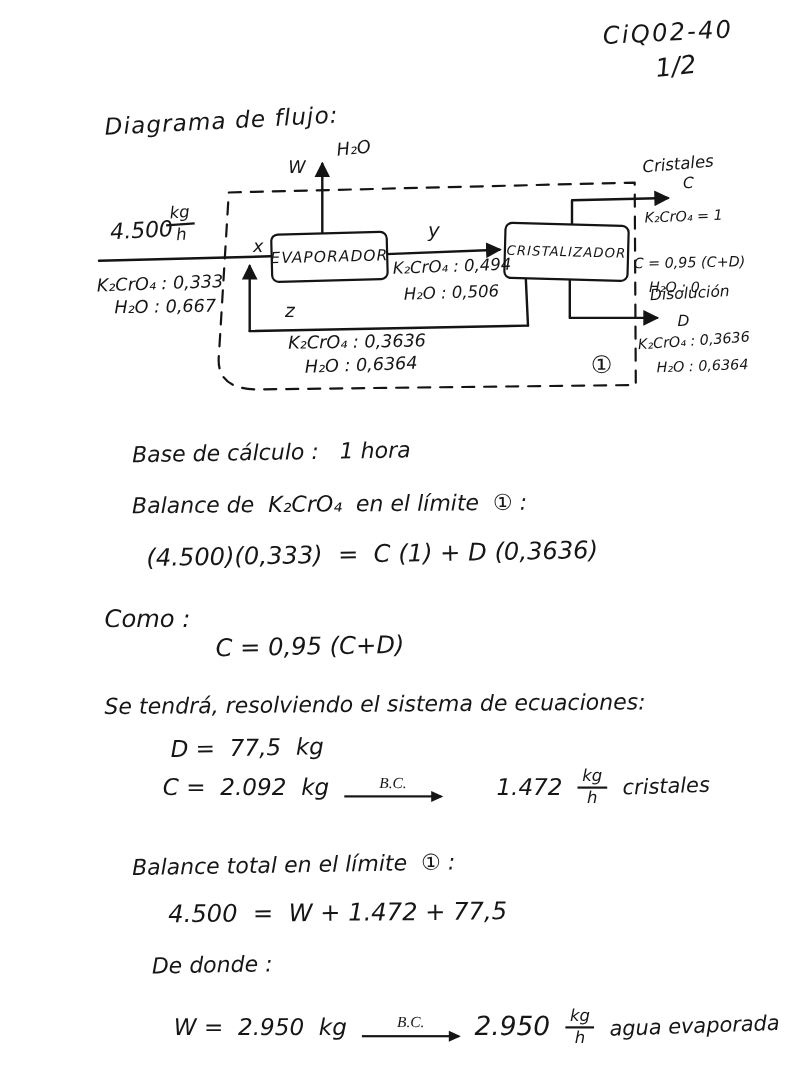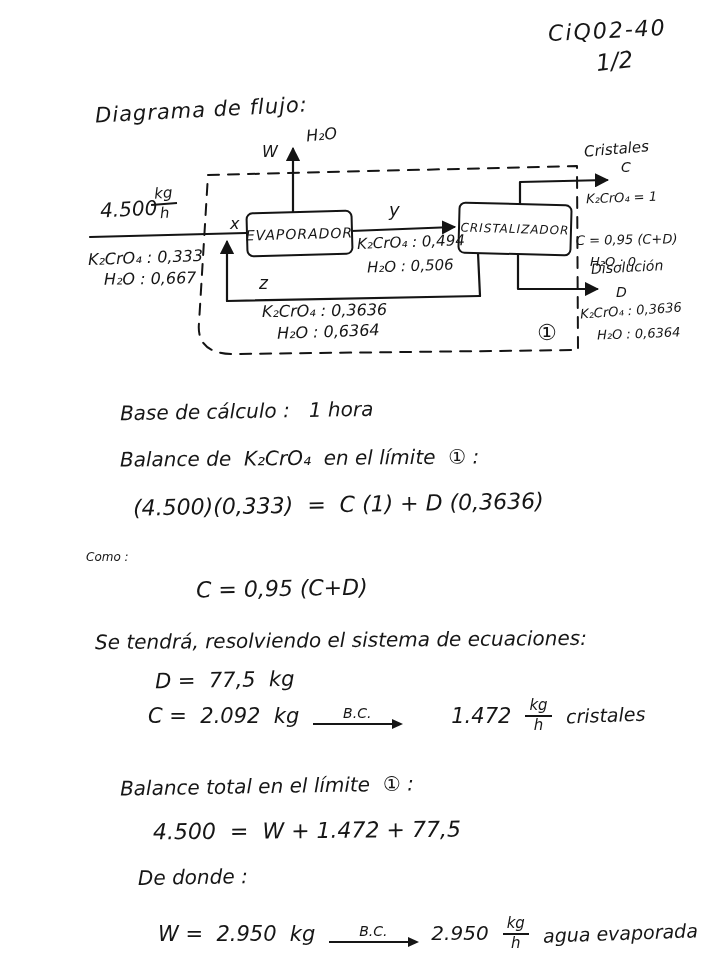--- a/index.html
+++ b/index.html
@@ -12,21 +12,21 @@
   .dlab{position:absolute;font-style:italic;white-space:pre;line-height:1.1;}
   .box{
     position:absolute;border:2.5px solid #141414;border-radius:7px;
     display:flex;align-items:center;justify-content:center;
     font-style:italic;letter-spacing:1px;background:#fff;
   }
   .frac{display:inline-flex;flex-direction:column;align-items:center;line-height:1.05;font-style:italic;}
   .frac .top{border-bottom:2px solid #161616;padding:0 4px 1px;}
   .frac .bot{padding-top:1px;}
   .row{position:absolute;display:flex;align-items:center;}
-  .bc{display:inline-flex;flex-direction:column;align-items:center;font-style:italic;line-height:1;}
+  .bc{display:inline-flex;flex-direction:column;align-items:center;font-style:italic;line-height:1;font-family:Liberation Serif, serif;}
   .bc .bc-line{position:relative;width:88px;height:0;border-top:2.2px solid #161616;margin-top:3px;}
   .bc .bc-line::after{
     content:"";position:absolute;right:-2px;top:-6.5px;
     border-left:11px solid #161616;border-top:5.5px solid transparent;border-bottom:5.5px solid transparent;
   }
   svg.diag{position:absolute;left:80px;top:125px;}
   svg.diag path{stroke:#141414;stroke-width:2.2;fill:none;stroke-linecap:round;stroke-linejoin:round;}
   svg.diag path.dash{stroke-dasharray:11 9;stroke-width:2;}
 </style>
 </head>
@@ -100,21 +100,21 @@
 <div class="dlab" style="left:597px;top:327px;font-size:13px;transform:rotate(-2deg);">H₂O : 0,6364</div>
 
 <div class="dlab" style="left:537px;top:321px;font-size:22px;">①</div>
 
 <div class="hw" style="left:120px;top:400px;font-size:20px;transform:rotate(-1deg);">Base de cálculo :   1 hora</div>
 
 <div class="hw" style="left:120px;top:447px;font-size:20px;transform:rotate(-0.5deg);">Balance de  K₂CrO₄  en el límite  ① :</div>
 
 <div class="hw" style="left:133px;top:492px;font-size:22px;transform:rotate(-1deg);">(4.500)(0,333)  =  C (1) + D (0,3636)</div>
 
-<div class="hw" style="left:86px;top:551px;font-size:12px;">Como :</div>
+<div class="hw" style="left:95px;top:551px;font-size:22px;">Como :</div>
 <div class="hw" style="left:196px;top:576px;font-size:22px;transform:rotate(-1deg);">C = 0,95 (C+D)</div>
 
 <div class="hw" style="left:95px;top:629px;font-size:20px;transform:rotate(-0.5deg);">Se tendrá, resolviendo el sistema de ecuaciones:</div>
 
 <div class="hw" style="left:155px;top:668px;font-size:21px;transform:rotate(-1deg);">D =  77,5  kg</div>
 
 <div class="row" style="left:148px;top:698px;gap:14px;">
   <span class="hw" style="position:static;font-size:21px;">C =  2.092  kg</span>
   <span class="bc" style="font-size:14px;">
     <span>B.C.</span>
@@ -133,19 +133,19 @@
 <div class="hw" style="left:153px;top:818px;font-size:22px;transform:rotate(-0.5deg);">4.500  =  W + 1.472 + 77,5</div>
 
 <div class="hw" style="left:138px;top:866px;font-size:20px;transform:rotate(-1deg);">De donde :</div>
 
 <div class="row" style="left:158px;top:916px;gap:14px;">
   <span class="hw" style="position:static;font-size:21px;">W =  2.950  kg</span>
   <span class="bc" style="font-size:14px;">
     <span>B.C.</span>
     <span class="bc-line"></span>
   </span>
-  <span class="hw" style="position:static;font-size:20px;">2.950</span>
+  <span class="hw" style="position:static;font-size:24px;">2.950</span>
   <span class="frac" style="font-size:15px;">
     <span class="top">kg</span>
     <span class="bot">h</span>
   </span>
   <span class="hw" style="position:static;font-size:19px;transform:rotate(-2deg);">agua evaporada</span>
 </div>
 
 </body></html>

